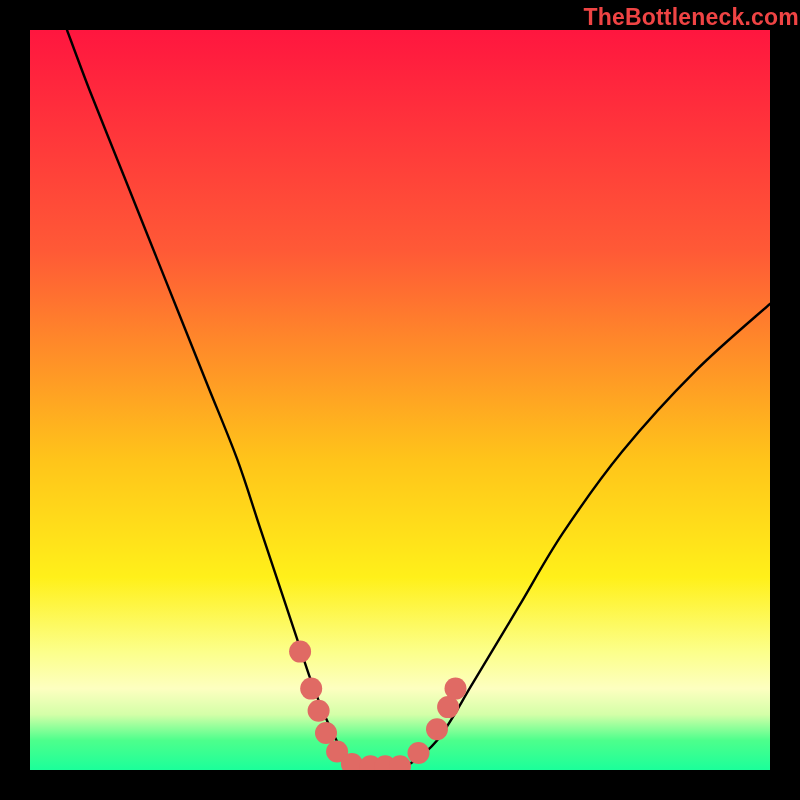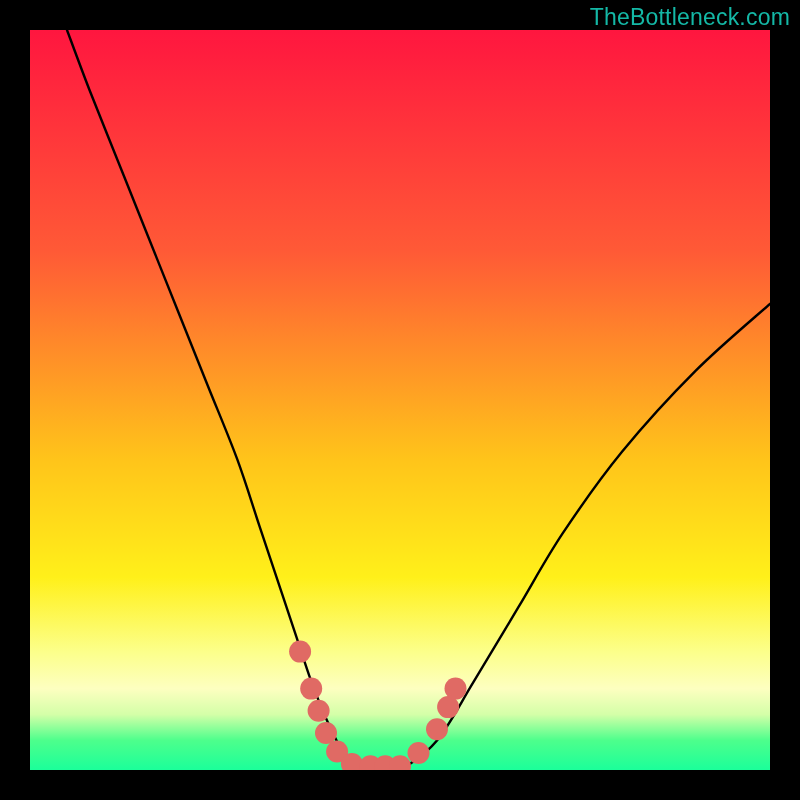--- a/index.html
+++ b/index.html
@@ -35,24 +35,24 @@
       #fcff8a 84%,
       #fdffc0 89%,
       #d4ffa8 92.5%,
       #4dff8c 96%,
       #1bff9a 100%
     );
   }
   .watermark {
     position: absolute;
     top: 4px;
-    right: 10px;
-    color: #14b8a6;
+    right: 1px;
+    color: #ef4444;
     font-size: 23px;
-    font-weight: 400;
+    font-weight: 700;
     letter-spacing: 0.2px;
   }
   svg.curve {
     position: absolute;
     left: 0;
     top: 0;
     width: 740px;
     height: 740px;
   }
 </style>

